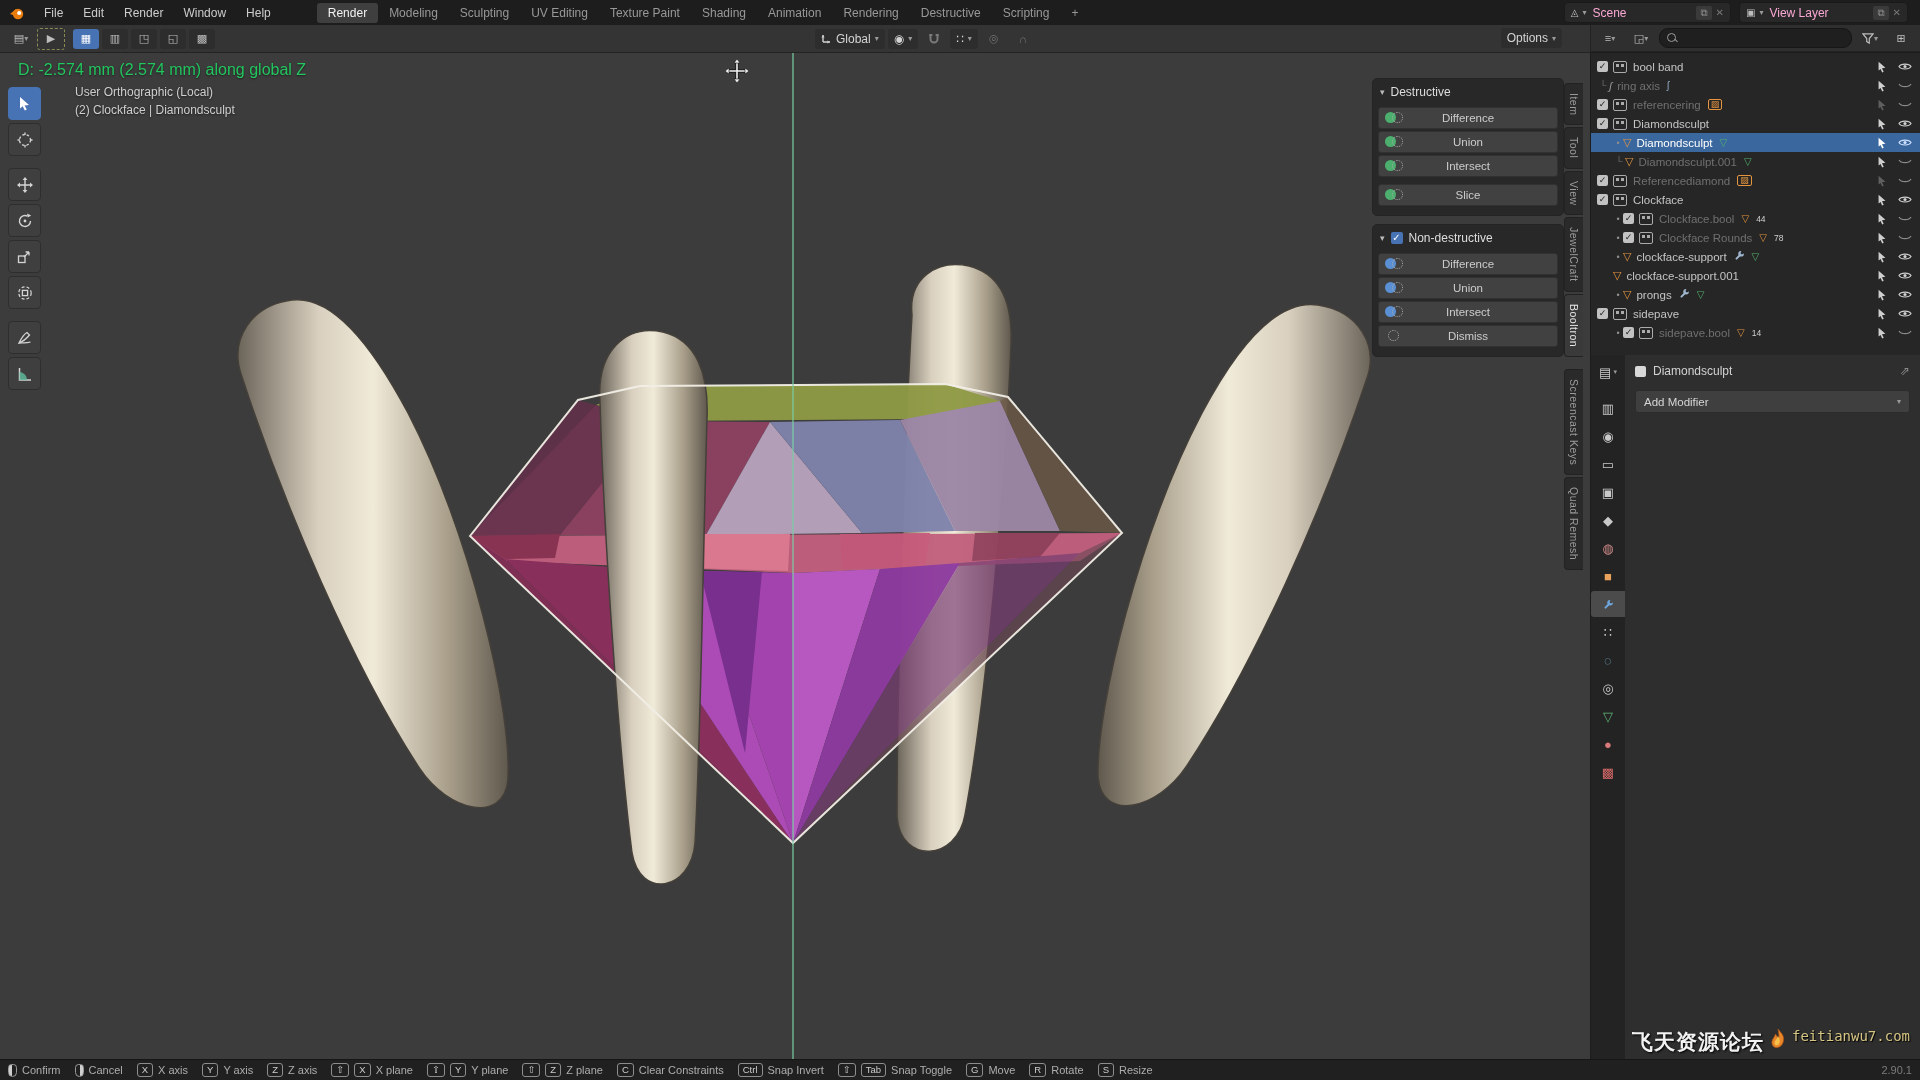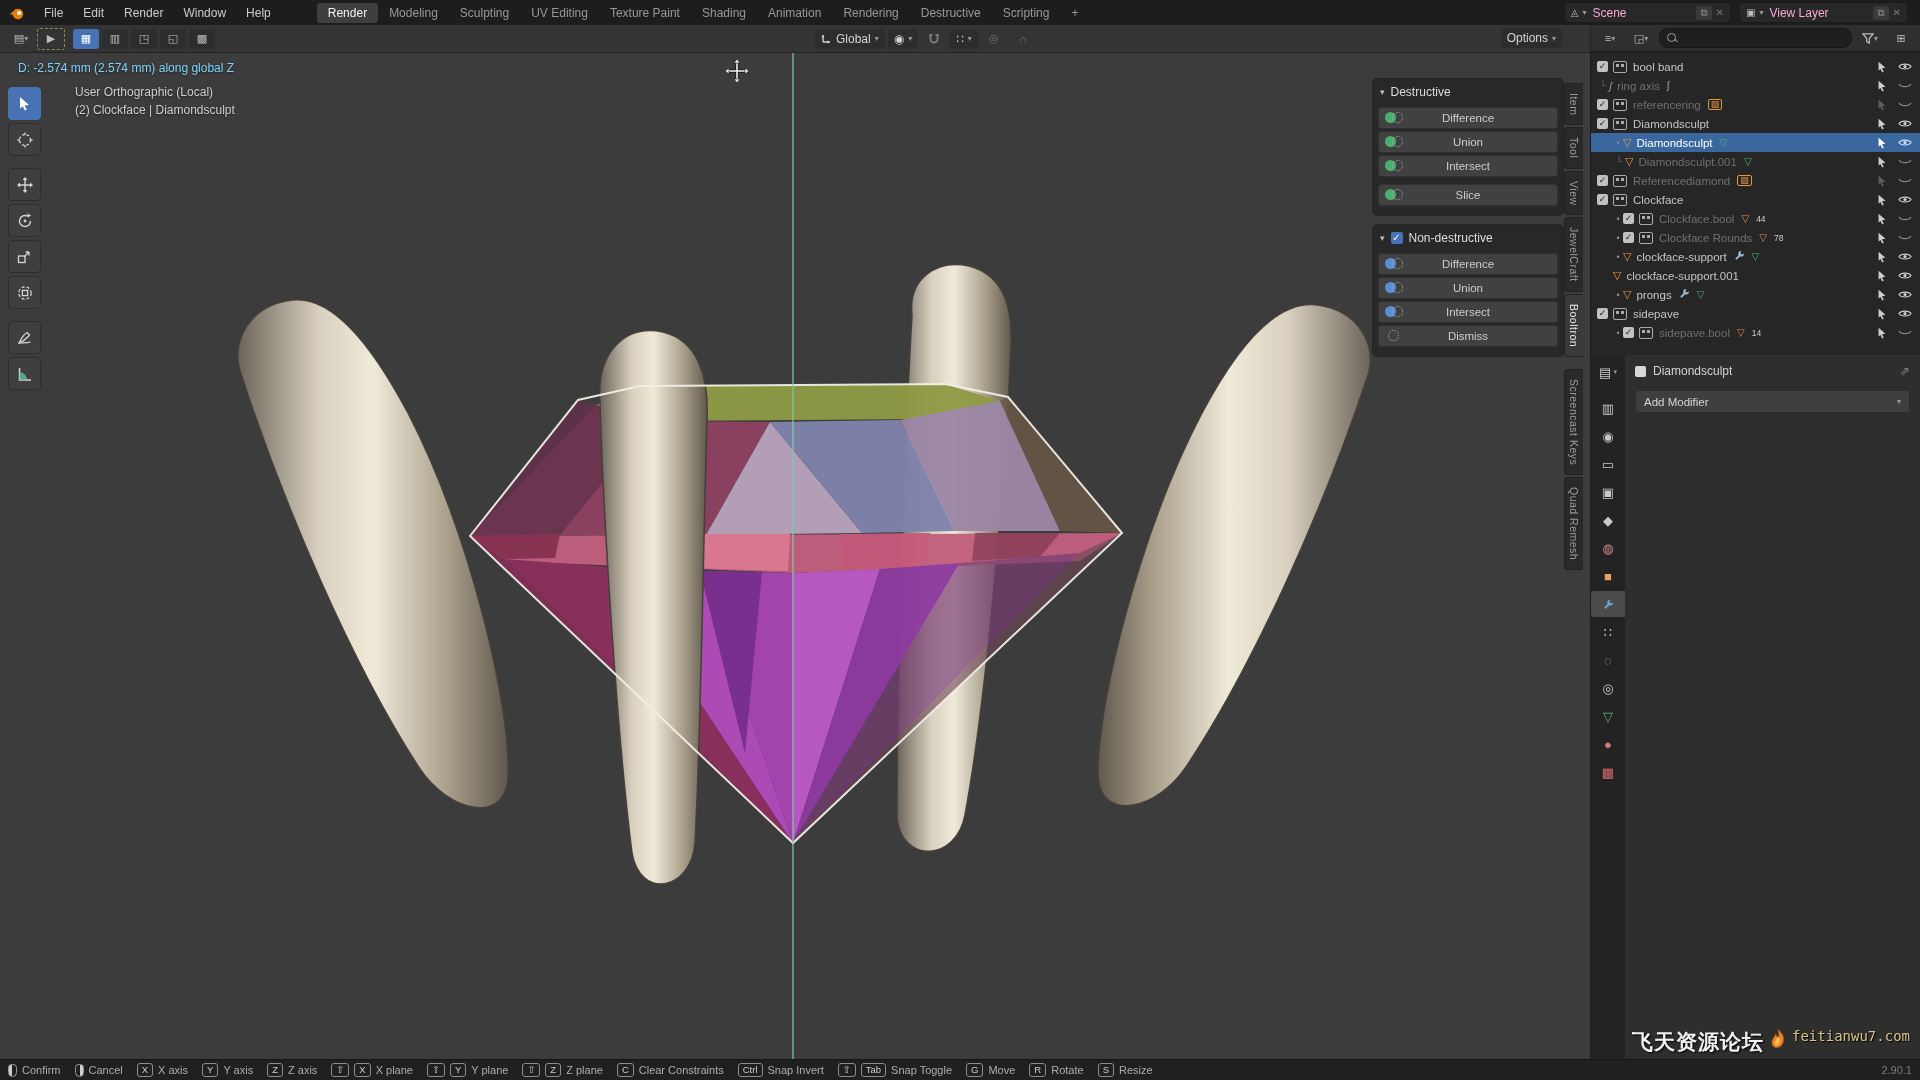--- a/index.html
+++ b/index.html
@@ -40,21 +40,21 @@
   #outliner-header{position:absolute;left:1590px;top:25px;width:330px;height:27px;background:#2f2f2f;border-bottom:1px solid #222;
                    display:flex;align-items:center;gap:5px;padding:0 6px;box-sizing:border-box;border-left:1px solid #222;}
   #ol-search{flex:1;height:18px;background:#1f1f1f;border:1px solid #161616;border-radius:9px;display:flex;align-items:center;padding:0 7px;color:#888;}
   .lens{width:10px;height:10px;position:relative;display:inline-block;}
   .lens::before{content:"";position:absolute;left:0;top:0;width:7px;height:7px;border:1.4px solid #9a9a9a;border-radius:50%;}
   .lens::after{content:"";position:absolute;left:7px;top:7px;width:4px;height:1.4px;background:#9a9a9a;transform:rotate(45deg);}
 
   
   #viewport{position:absolute;left:0;top:53px;width:1590px;height:1006px;background:#3c3c3c;overflow:hidden;}
   #scene-svg{position:absolute;left:0;top:0;}
-  #overlay-text{position:absolute;left:18px;top:8px;color:#7dd3fc;font-size:12px;text-shadow:0 1px 2px rgba(0,0,0,.5);}
+  #overlay-text{position:absolute;left:18px;top:8px;color:#22c55e;font-size:16px;text-shadow:0 1px 2px rgba(0,0,0,.5);}
   #overlay-sub{position:absolute;left:75px;top:30px;color:#cfcfcf;font-size:12px;line-height:18px;text-shadow:0 1px 2px rgba(0,0,0,.5);}
 
   #toolbar{position:absolute;left:8px;top:34px;display:flex;flex-direction:column;gap:3px;}
   .tool-btn{width:31px;height:31px;border-radius:4px;background:#3f3f3f;border:1px solid #2e2e2e;display:flex;align-items:center;justify-content:center;color:#d4d4d4;}
   .tool-btn.active{background:#4772b3;border-color:#4772b3;color:#fff;}
   .tool-btn svg{display:block}
   .tool-sep{height:6px;}
 
   
   #bool-panel{position:absolute;left:1372px;top:25px;width:192px;display:flex;flex-direction:column;gap:8px;}

